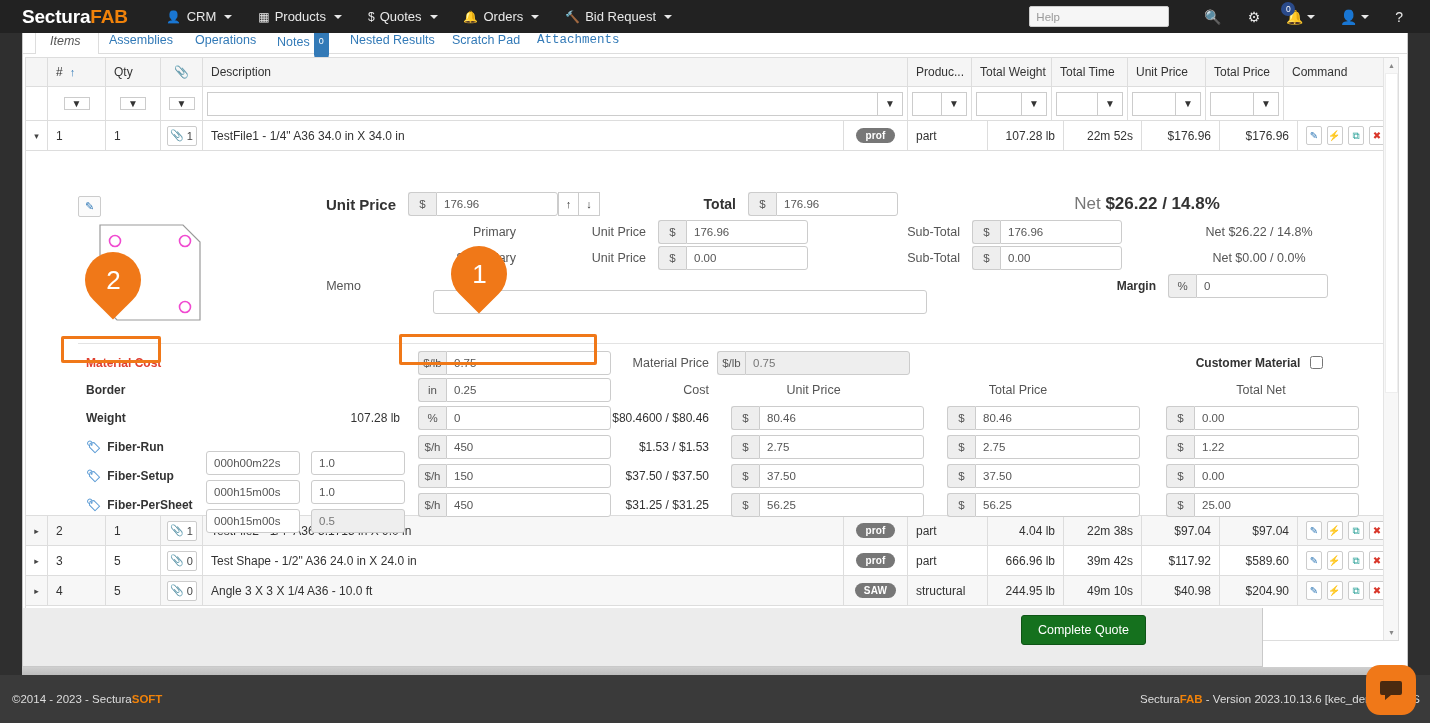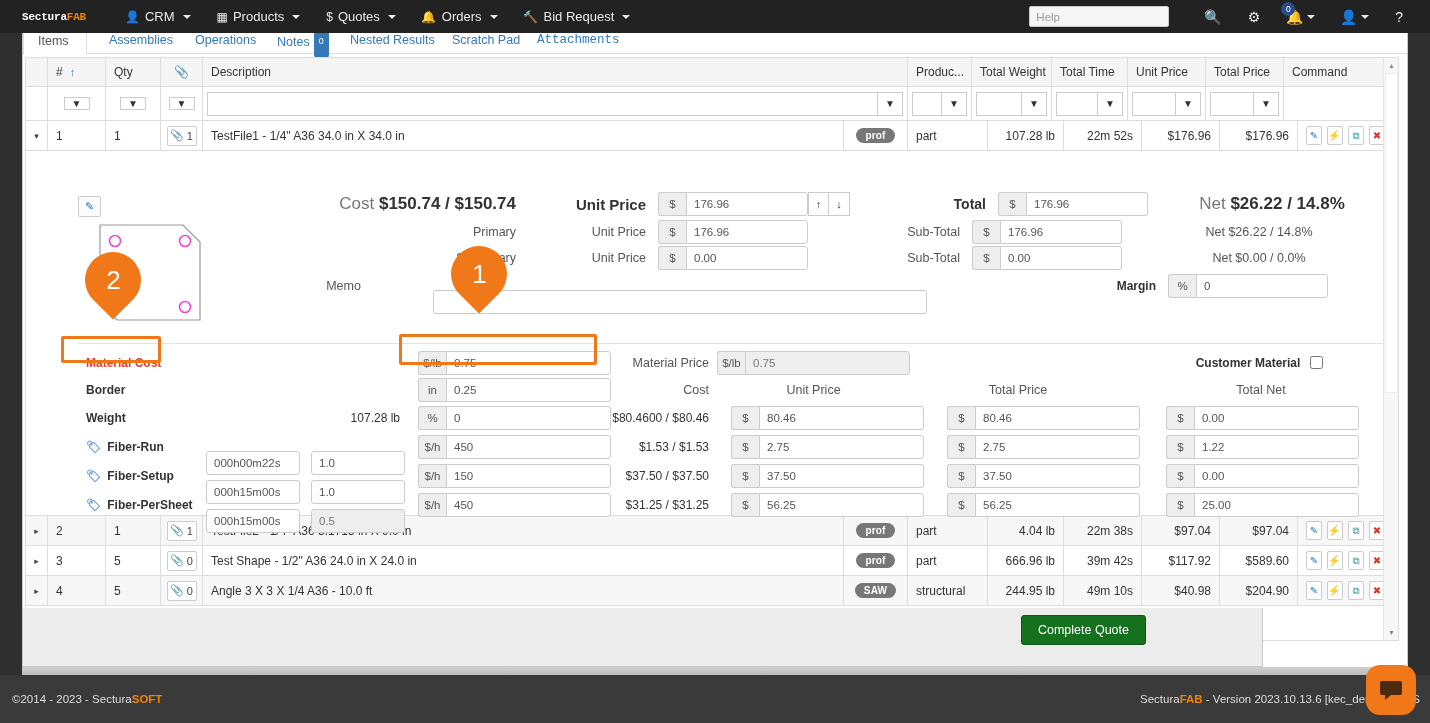--- a/index.html
+++ b/index.html
@@ -12,21 +12,21 @@
     background:#2f2f2f;
     overflow:hidden;
     position:relative;
   }
 
   
   #navbar {
     position:absolute; top:0; left:0; width:1430px; height:33px;
     background:#222; display:flex; align-items:center;
   }
-  .brand { color:#fff; font-size:11px; font-weight:bold; margin-left:22px; margin-right:26px; letter-spacing:-.2px;font-family:Liberation Mono, monospace; }
+  .brand { color:#fff; font-size:19px; font-weight:bold; margin-left:22px; margin-right:26px; letter-spacing:-.2px; }
   .brand .orange { color:#f0820a; }
   .nav-item {
     color:#e8e8e8; font-size:13px; padding:0 13px; height:33px;
     display:flex; align-items:center; gap:5px; cursor:pointer; white-space:nowrap;
   }
   .caret { display:inline-block; width:0;height:0;border-left:4px solid transparent;border-right:4px solid transparent;border-top:4px solid #e8e8e8; margin-left:3px; }
   .nav-ic { font-size:12px; }
   .nav-right { margin-left:auto; display:flex; align-items:center; padding-right:14px; gap:0; }
   #help-input {
     width:140px; height:21px; background:#f6f6f6; border:1px solid #ccc; border-radius:2px;
@@ -224,21 +224,21 @@
       <span>👤</span>
         <i class="caret"></i>
     </div>
     <div class="nav-ico-btn">?</div>
   </div>
 </div>
 
 <div id="page">
 
   <div id="tabstrip">
-    <div class="ttab active" style="left:0;width:64px;"><span>Items</span></div>
+    <div class="ttab active" style="left:12px;width:64px;font-style:italic;"><span>Items</span></div>
     <div class="ttab" style="left:72px;"><span>Assemblies</span></div>
     <div class="ttab" style="left:158px;"><span>Operations</span></div>
     <div class="ttab" style="left:240px;"><span>Notes</span><span class="notes-badge">0</span></div>
     <div class="ttab" style="left:313px;"><span>Nested Results</span></div>
     <div class="ttab" style="left:415px;"><span>Scratch Pad</span></div>
     <div class="ttab" style="left:500px;font-family:Liberation Mono, monospace;"><span>Attachments</span></div>
   </div>
 
   <div id="grid">
 
@@ -363,24 +363,20 @@
           <path d="M22,5 L105,5 L122,22 L122,100 L39,100 L22,83 Z" fill="#fff" stroke="#9a9a9a" stroke-width="1.2"></path>
           <circle cx="37" cy="21" r="5.5" fill="none" stroke="#f04ad0" stroke-width="1.6"></circle>
           <circle cx="107" cy="21" r="5.5" fill="none" stroke="#f04ad0" stroke-width="1.6"></circle>
           <circle cx="107" cy="87" r="5.5" fill="none" stroke="#f04ad0" stroke-width="1.6"></circle>
         </svg>
       </div>
 
       <div style="position:absolute; left:240px; top:38px; width:1130px;">
 
         <div class="frow" style="height:30px;">
-          <div style="width:250px;" class="lbl bigname">
-            <span>Cost</span>
-            <b>$150.74 / $150.74</b>
-          </div>
           <div style="width:130px; text-align:right; font-size:15px; font-weight:bold;">Unit Price</div>
           <div class="inpgrp" style="margin-left:12px; width:150px;">
             <div class="addon">$</div>
             <input class="inp" style="flex: 1 1 0%;" value="176.96">
           </div>
           <div class="spinbtn">↑</div>
           <div class="spinbtn" style="border-left:none;">↓</div>
           <div style="width:110px; text-align:right; font-size:14px; font-weight:bold; margin-left:26px;">Total</div>
           <div class="inpgrp" style="margin-left:12px; width:150px;">
             <div class="addon">$</div>

